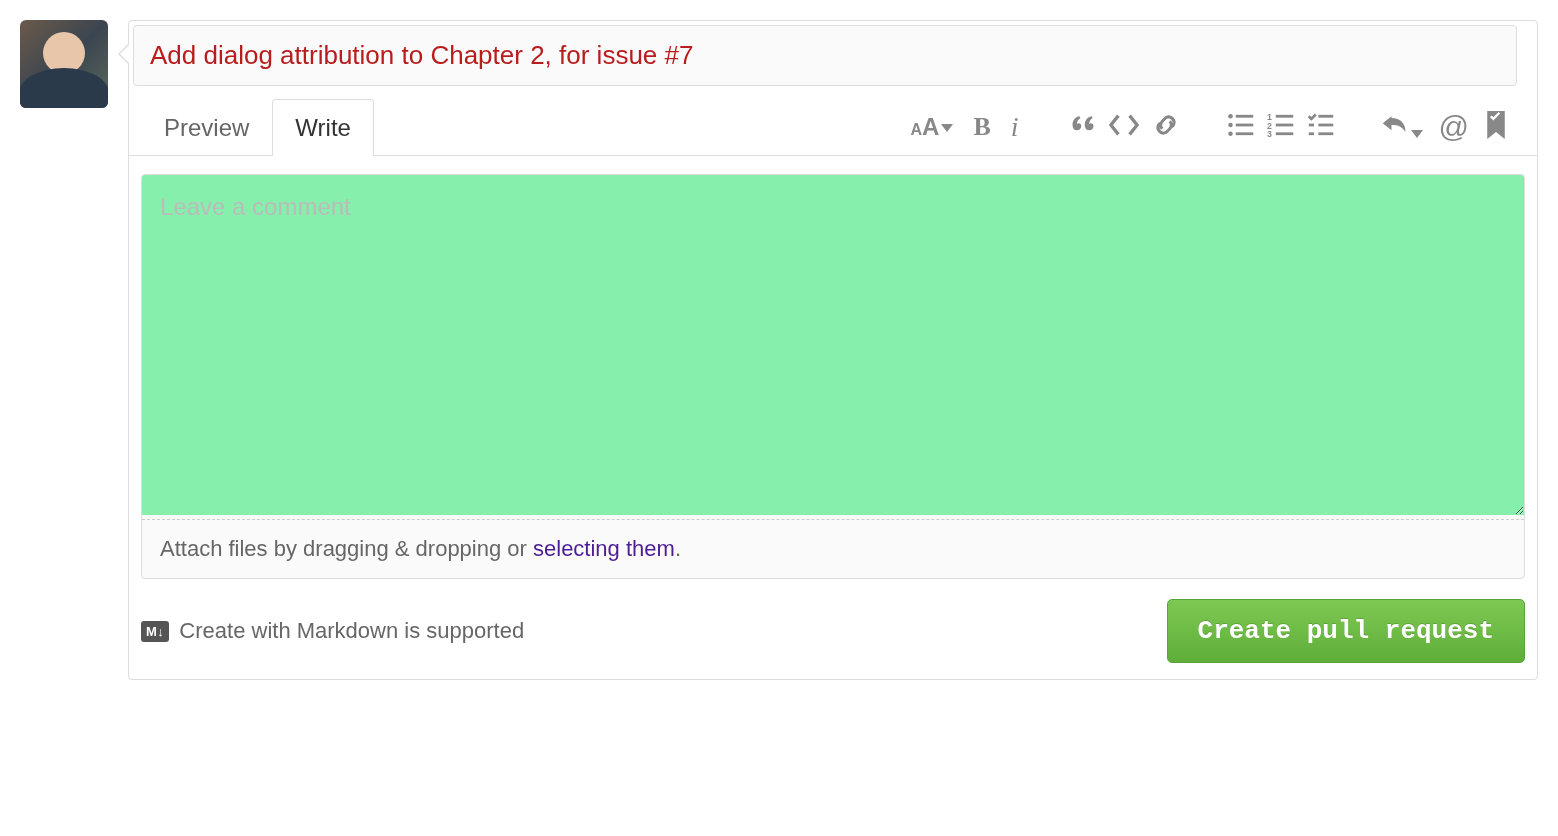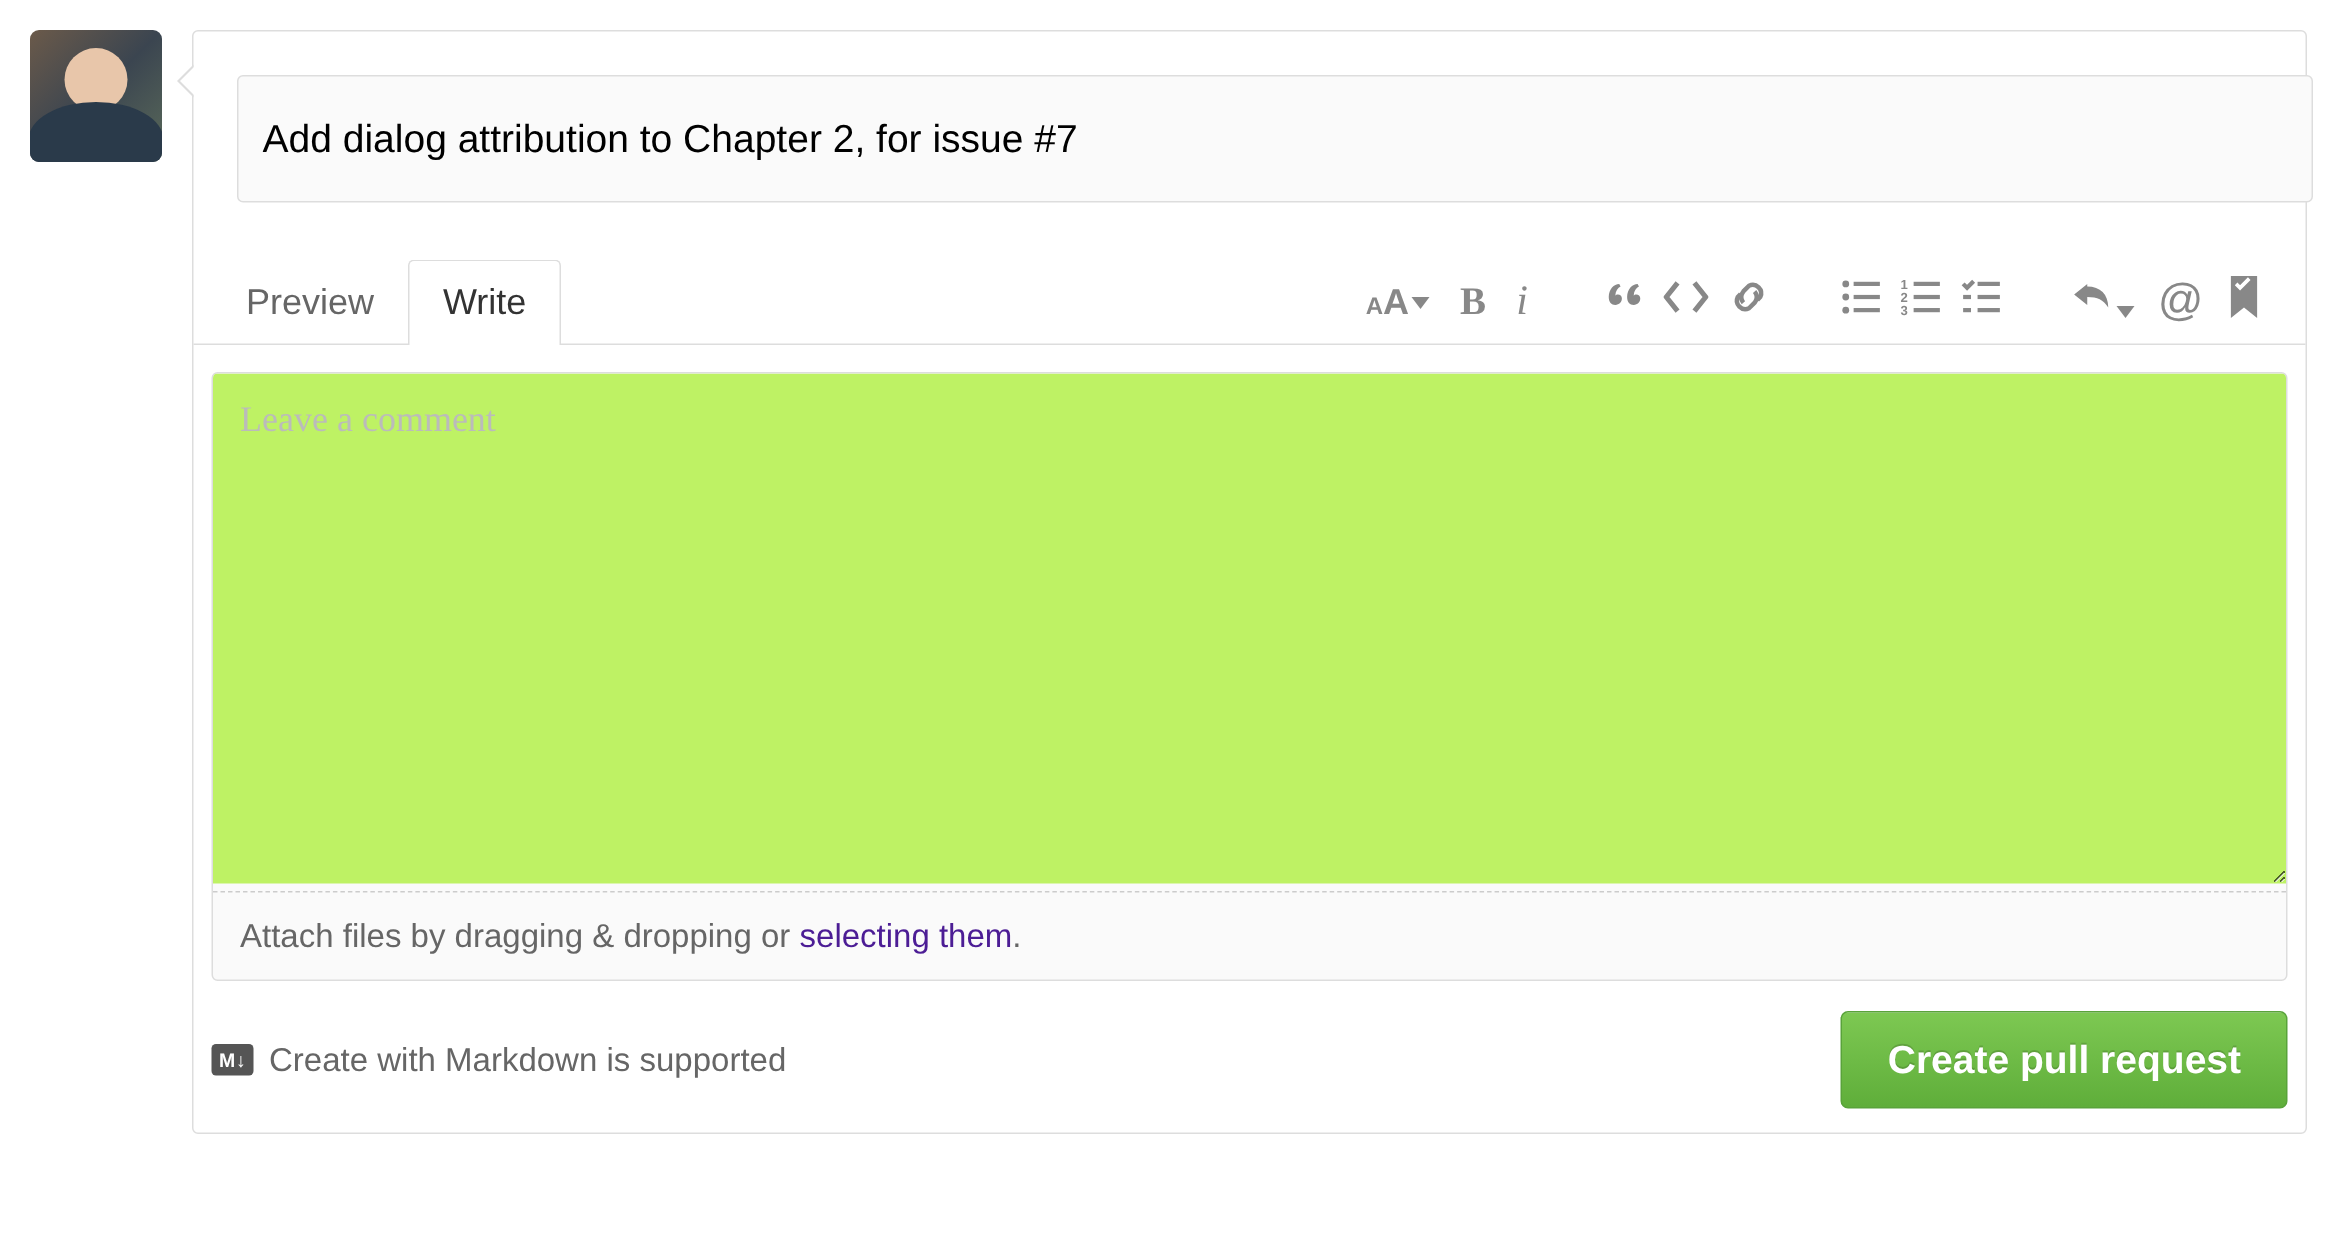--- a/index.html
+++ b/index.html
@@ -63,28 +63,28 @@
     content: '';
     position: absolute;
     top: 23px;
     left: -9px;
     width: 0; height: 0;
     border-top: 10px solid transparent;
     border-bottom: 10px solid transparent;
     border-right: 10px solid #fff;
   }
   .title-input {
-    margin: 29px;
+    margin: 4px;
     width: calc(100% - 24px);
-    padding: 26px 16px;
+    padding: 14px 16px;
     font-size: 26px;
     border: 1px solid #ddd;
     border-radius: 4px;
     background: #fafafa;
-    color: #000000;
+    color: #b91c1c;
   }
   .tab-row {
     display: flex;
     align-items: center;
     border-bottom: 1px solid #ddd;
     padding: 0 12px;
     margin-top: 8px;
   }
   .tabs { display: flex; }
   .tab {
@@ -136,24 +136,24 @@
     background: #fafafa;
     overflow: hidden;
   }
   .editor {
     width: 100%;
     min-height: 340px;
     border: none;
     resize: vertical;
     padding: 18px;
     font-size: 24px;
-    background: #bef264;
+    background: #86efac;
     color: #333;
     outline: none;
-    font-family: Liberation Serif, serif;
+    font-family: Liberation Sans, sans-serif;
   }
   .editor::placeholder { color: #bbb; }
   .attach-bar {
     border-top: 1px dashed #ccc;
     padding: 16px 18px;
     font-size: 22px;
     color: #666;
   }
   .attach-bar .link { color: #4c1d95; cursor: pointer; }
   .footer {
@@ -182,20 +182,21 @@
     margin-left:auto;
     background: linear-gradient(#7dc852, #5fae3a);
     border:1px solid #59a33a;
     color:#fff;
     font-size:26px;
     font-weight:600;
     padding:16px 30px;
     border-radius:5px;
     cursor:pointer;
     text-shadow: 0 -1px 0 rgba(0,0,0,0.15);
+    font-family: Liberation Mono, monospace;
   }
 </style>
 </head>
 <body>
 
 <div class="container">
   <div class="avatar"></div>
 
   <div class="comment-box">
 

